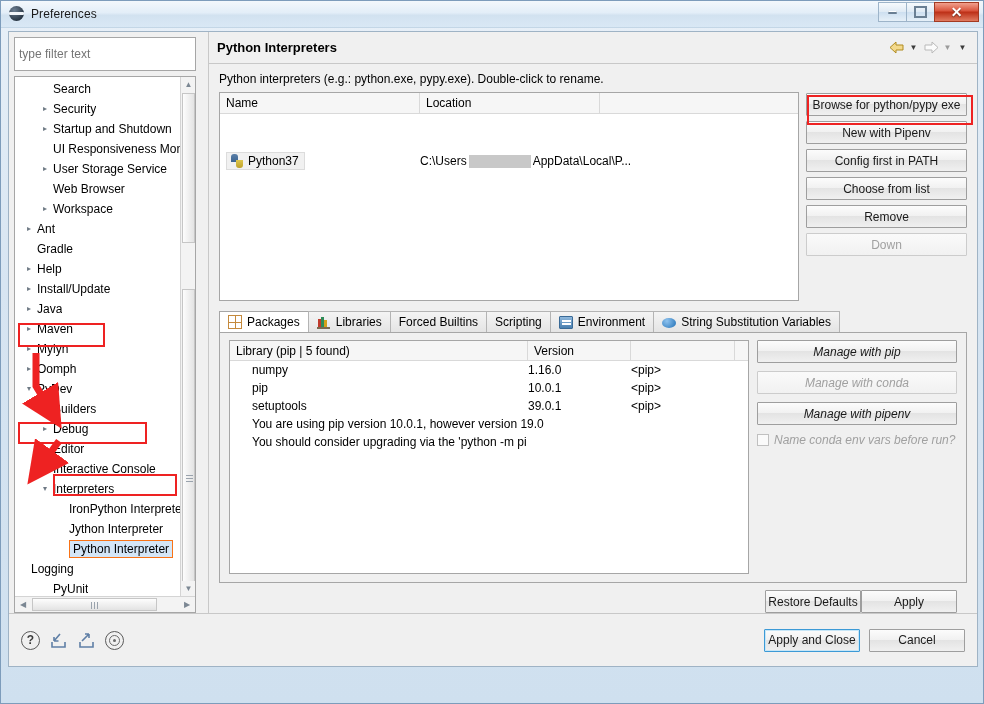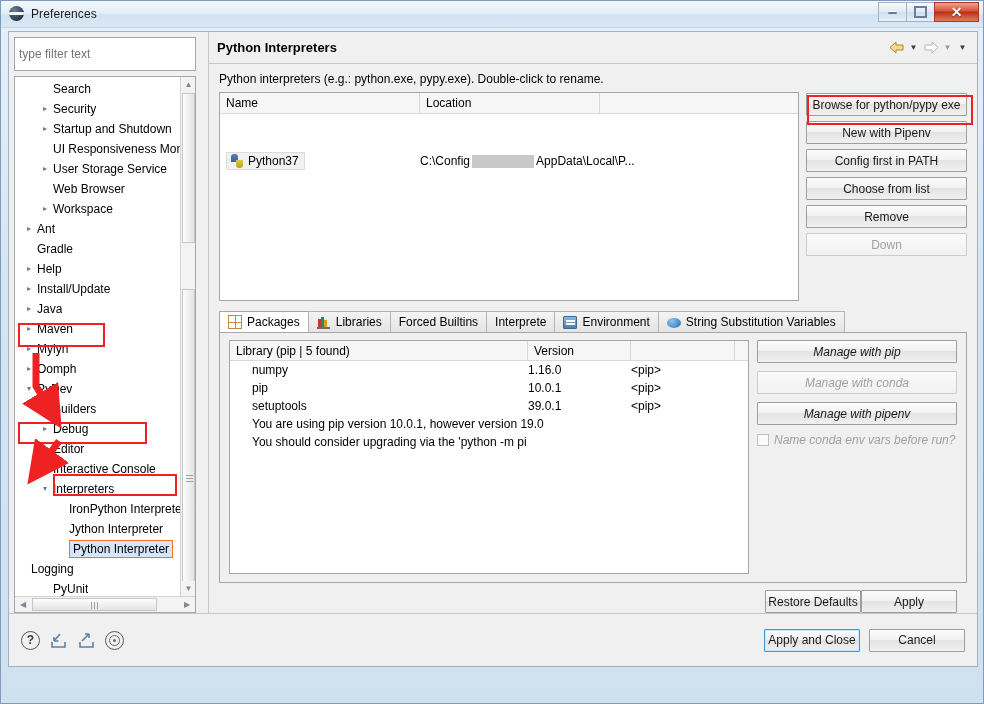--- a/index.html
+++ b/index.html
@@ -526,21 +526,21 @@
                     <div class="td c1">
                       <span class="namecell">
                         <span class="pyicon">
                           <span class="b1"></span>
                           <span class="b2"></span>
                         </span>
                         <span>Python37</span>
                       </span>
                     </div>
                     <div class="td c2">
-                      <span>C:\Config</span>
+                      <span>C:\Users</span>
                       <span class="redact"></span>
                       <span>AppData\Local\P...</span>
                     </div>
                   </div>
                 </div>
             </div>
             <div id="interp-btns">
                 <div class="btn tall">
                   <span>Browse for python/pypy exe</span>
                 </div>
@@ -573,21 +573,21 @@
                   <span class="lb l2"></span>
                   <span class="lb l3"></span>
                   <span class="base"></span>
                 </span>
                 <span>Libraries</span>
               </div>
               <div class="tab">
                 <span>Forced Builtins</span>
               </div>
               <div class="tab">
-                <span>Interprete</span>
+                <span>Scripting</span>
               </div>
               <div class="tab">
                 <span class="tabico ico-env"></span>
                 <span>Environment</span>
               </div>
               <div class="tab">
                 <span class="tabico ico-dot"></span>
                 <span>String Substitution Variables</span>
               </div>
             </div>

